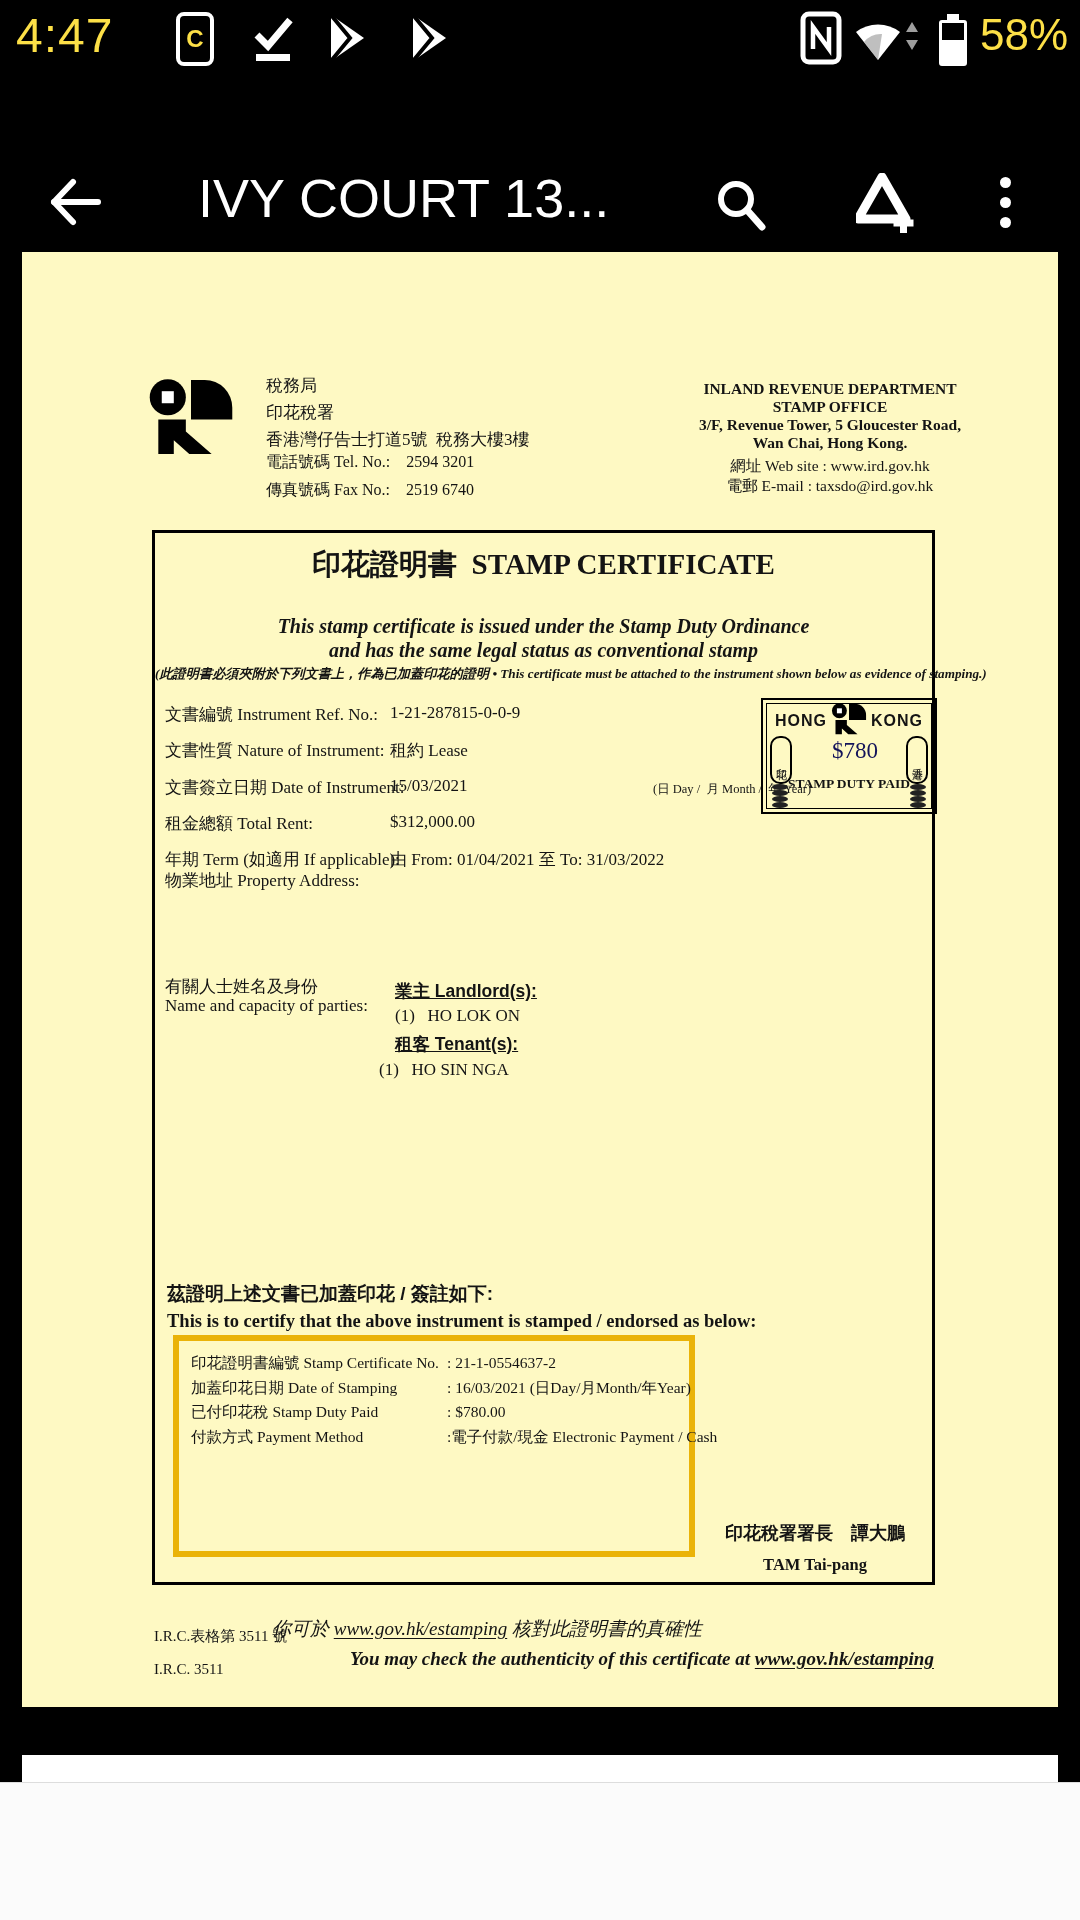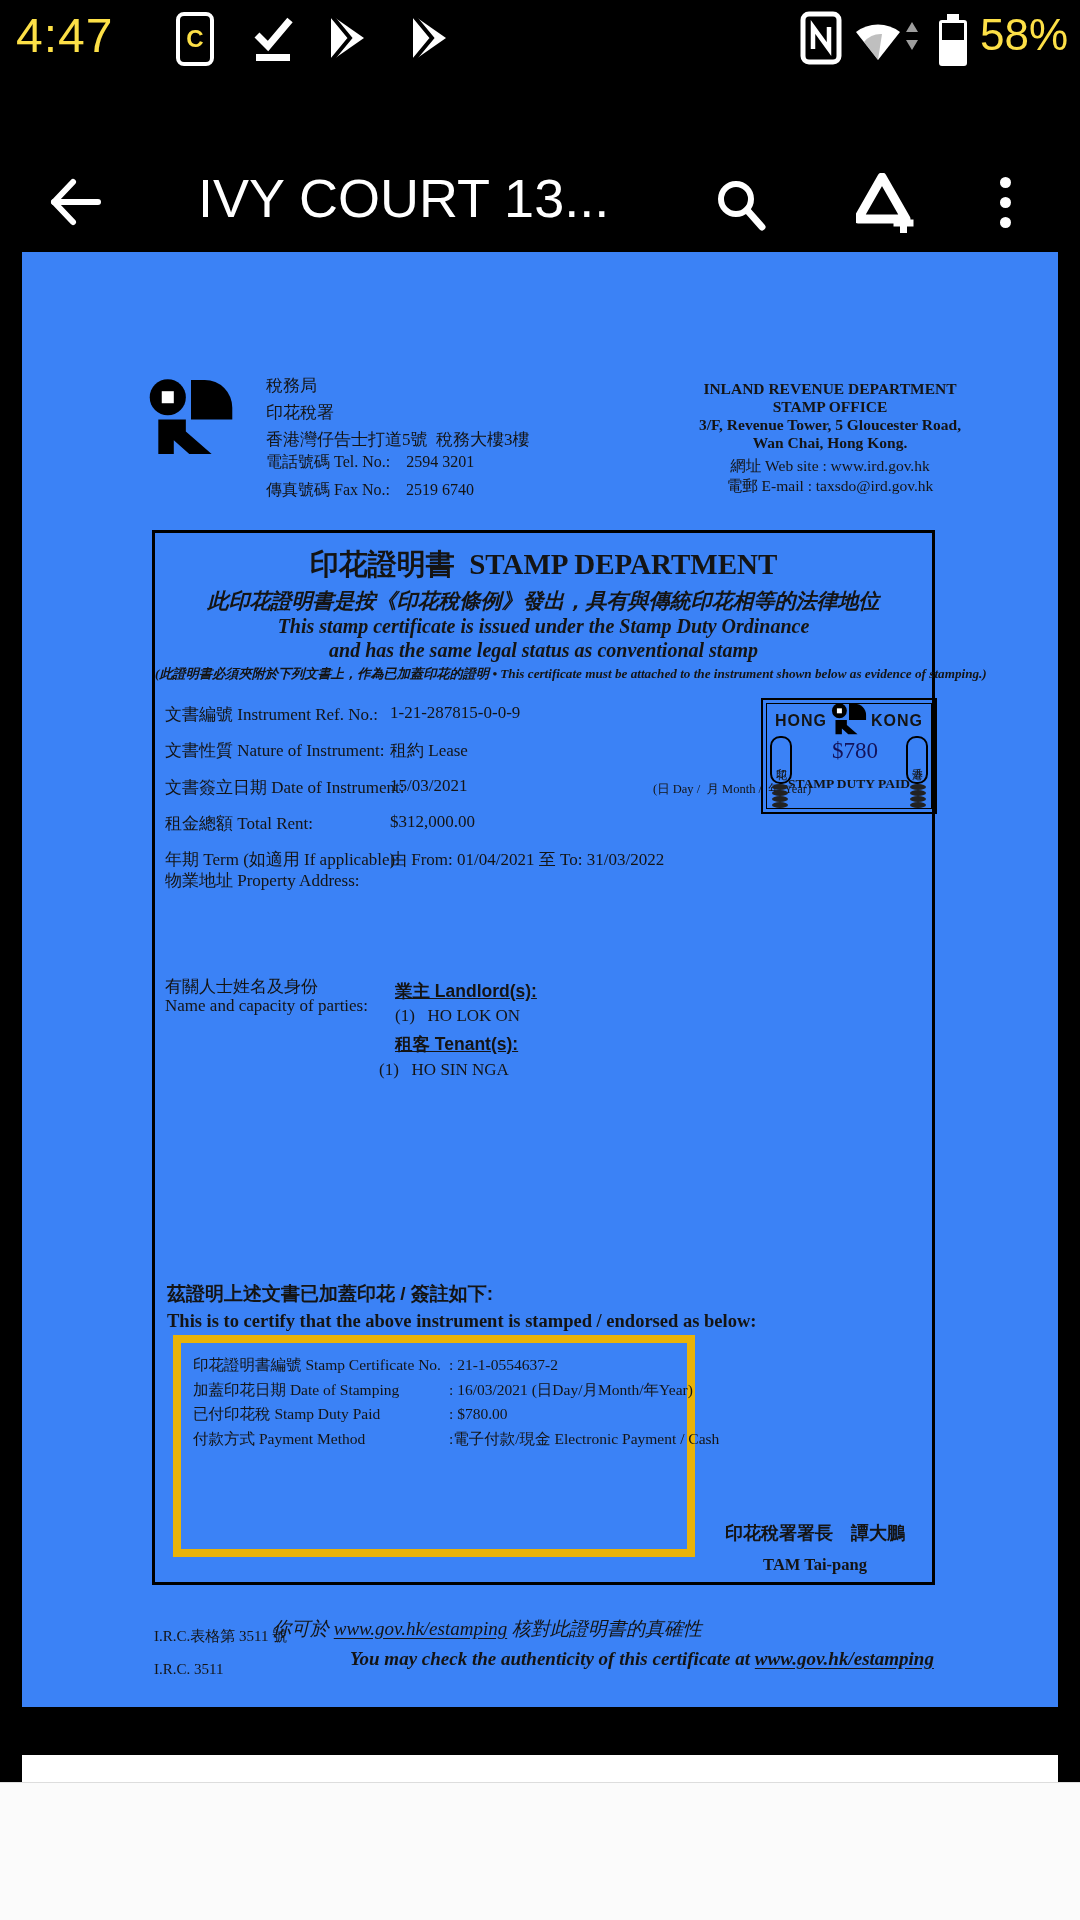--- a/index.html
+++ b/index.html
@@ -24,21 +24,21 @@
   .toolbar { position:absolute; left:0; top:75px; width:1080px; height:130px; color:#fff; }
   .tb-back { position:absolute; left:46px; top:98px; }
   .tb-title { position:absolute; left:198px; top:92px; font-size:54px; font-weight:500; letter-spacing:0px; white-space:nowrap; }
   .tb-search { position:absolute; left:712px; top:100px; }
   .tb-drive { position:absolute; left:856px; top:98px; }
   .tb-dots { position:absolute; left:1000px; top:100px; width:12px; height:56px; }
   .tb-dots span { position:absolute; left:0; width:11px; height:11px; border-radius:50%; background:#fff; }
   .tb-dots span:nth-child(1){top:2px;} .tb-dots span:nth-child(2){top:22px;} .tb-dots span:nth-child(3){top:42px;}
 
   
-  .page { position:absolute; left:22px; top:252px; width:1036px; height:1455px; background:#3b82f6; color:#141414;
+  .page { position:absolute; left:22px; top:252px; width:1036px; height:1455px; background:#fef9c3; color:#141414;
           font-family:"Liberation Serif", serif; }
 
   .logo { position:absolute; left:126px; top:126px; }
   .dept { position:absolute; left:244px; top:120px; font-size:17px; line-height:27px; }
   .telfax { position:absolute; left:244px; top:196px; font-size:16px; line-height:28px; }
   .office { position:absolute; left:596px; top:128px; width:424px; text-align:center; }
   .office .b { font-weight:bold; font-size:15.5px; line-height:18px; }
   .office .r { font-size:15.5px; line-height:20px; }
   .office .gap { height:4px; }
 
@@ -68,21 +68,21 @@
   .stamp-caption { position:absolute; left:0; top:76px; width:100%; text-align:center; font-weight:bold; font-size:13.5px; white-space:nowrap; }
   .seal { position:absolute; top:36px; width:22px; height:48px; border:2px solid #000; border-radius:10px;
           display:flex; align-items:center; justify-content:center; writing-mode:vertical-rl; text-orientation:upright;
           font-size:11px; line-height:1; letter-spacing:1px; }
   .seal-l { left:7px; } .seal-r { right:7px; }
   .stack { position:absolute; bottom:3px; } .stack-l { left:7px; } .stack-r { right:7px; }
 
   .certify-zh { position:absolute; left:12px; top:748px; font-size:19px; font-weight:bold; font-family:"Liberation Sans",sans-serif; }
   .certify-en { position:absolute; left:12px; top:778px; font-size:18.5px; font-weight:bold; }
 
-  .details { position:absolute; left:18px; top:802px; width:522px; height:222px; border:8px solid #eab308; padding:10px 0 0 12px; }
+  .details { position:absolute; left:18px; top:802px; width:522px; height:222px; border:6px solid #eab308; padding:10px 0 0 12px; }
   .drow { font-size:15.5px; line-height:24.5px; white-space:nowrap; }
   .dlabel { display:inline-block; width:256px; }
 
   .collector { position:absolute; left:450px; top:988px; width:420px; text-align:center; }
   .col-zh { font-size:18px; font-weight:bold; font-family:"Liberation Sans",sans-serif; }
   .col-name { margin-top:10px; font-size:16.5px; font-weight:bold; line-height:20px; }
   .col-title { font-size:16.5px; font-weight:bold; line-height:20px; }
 
   .irc { position:absolute; left:132px; top:1368px; font-size:15px; line-height:33px; }
   .check-zh { position:absolute; left:250px; top:1364px; width:740px; font-size:19px; font-style:italic; }
@@ -176,23 +176,22 @@
     <div class="b">3/F, Revenue Tower, 5 Gloucester Road,</div>
     <div class="b">Wan Chai, Hong Kong.</div>
     <div class="gap"></div>
     <div class="r">網址 Web site : www.ird.gov.hk</div>
     <div class="r">電郵 E-mail : taxsdo@ird.gov.hk</div>
   </div>
 
   <div class="certbox">
     <div class="cb-title">
       <span>印花證明書</span>&nbsp;
-      <span>STAMP DEPARTMENT</span>
-    </div>
-    <div class="cb-sub-zh">此印花證明書是按《印花稅條例》發出，具有與傳統印花相等的法律地位</div>
+      <span>STAMP CERTIFICATE</span>
+    </div>
     <div class="cb-sub-en cb-sub-en1">This stamp certificate is issued under the Stamp Duty Ordinance</div>
     <div class="cb-sub-en cb-sub-en2">and has the same legal status as conventional stamp</div>
     <div class="cb-note">(此證明書必須夾附於下列文書上，作為已加蓋印花的證明 • This certificate must be attached to the instrument shown below as evidence of stamping.)</div>
 
     <div class="frow flabel r1">文書編號 Instrument Ref. No.:</div>
     <div class="frow fvalue r1">1-21-287815-0-0-9</div>
     <div class="frow flabel r2">文書性質 Nature of Instrument:</div>
     <div class="frow fvalue r2">租約 Lease</div>
     <div class="frow flabel r3">文書簽立日期 Date of Instrument:</div>
     <div class="frow fvalue r3">15/03/2021</div>

